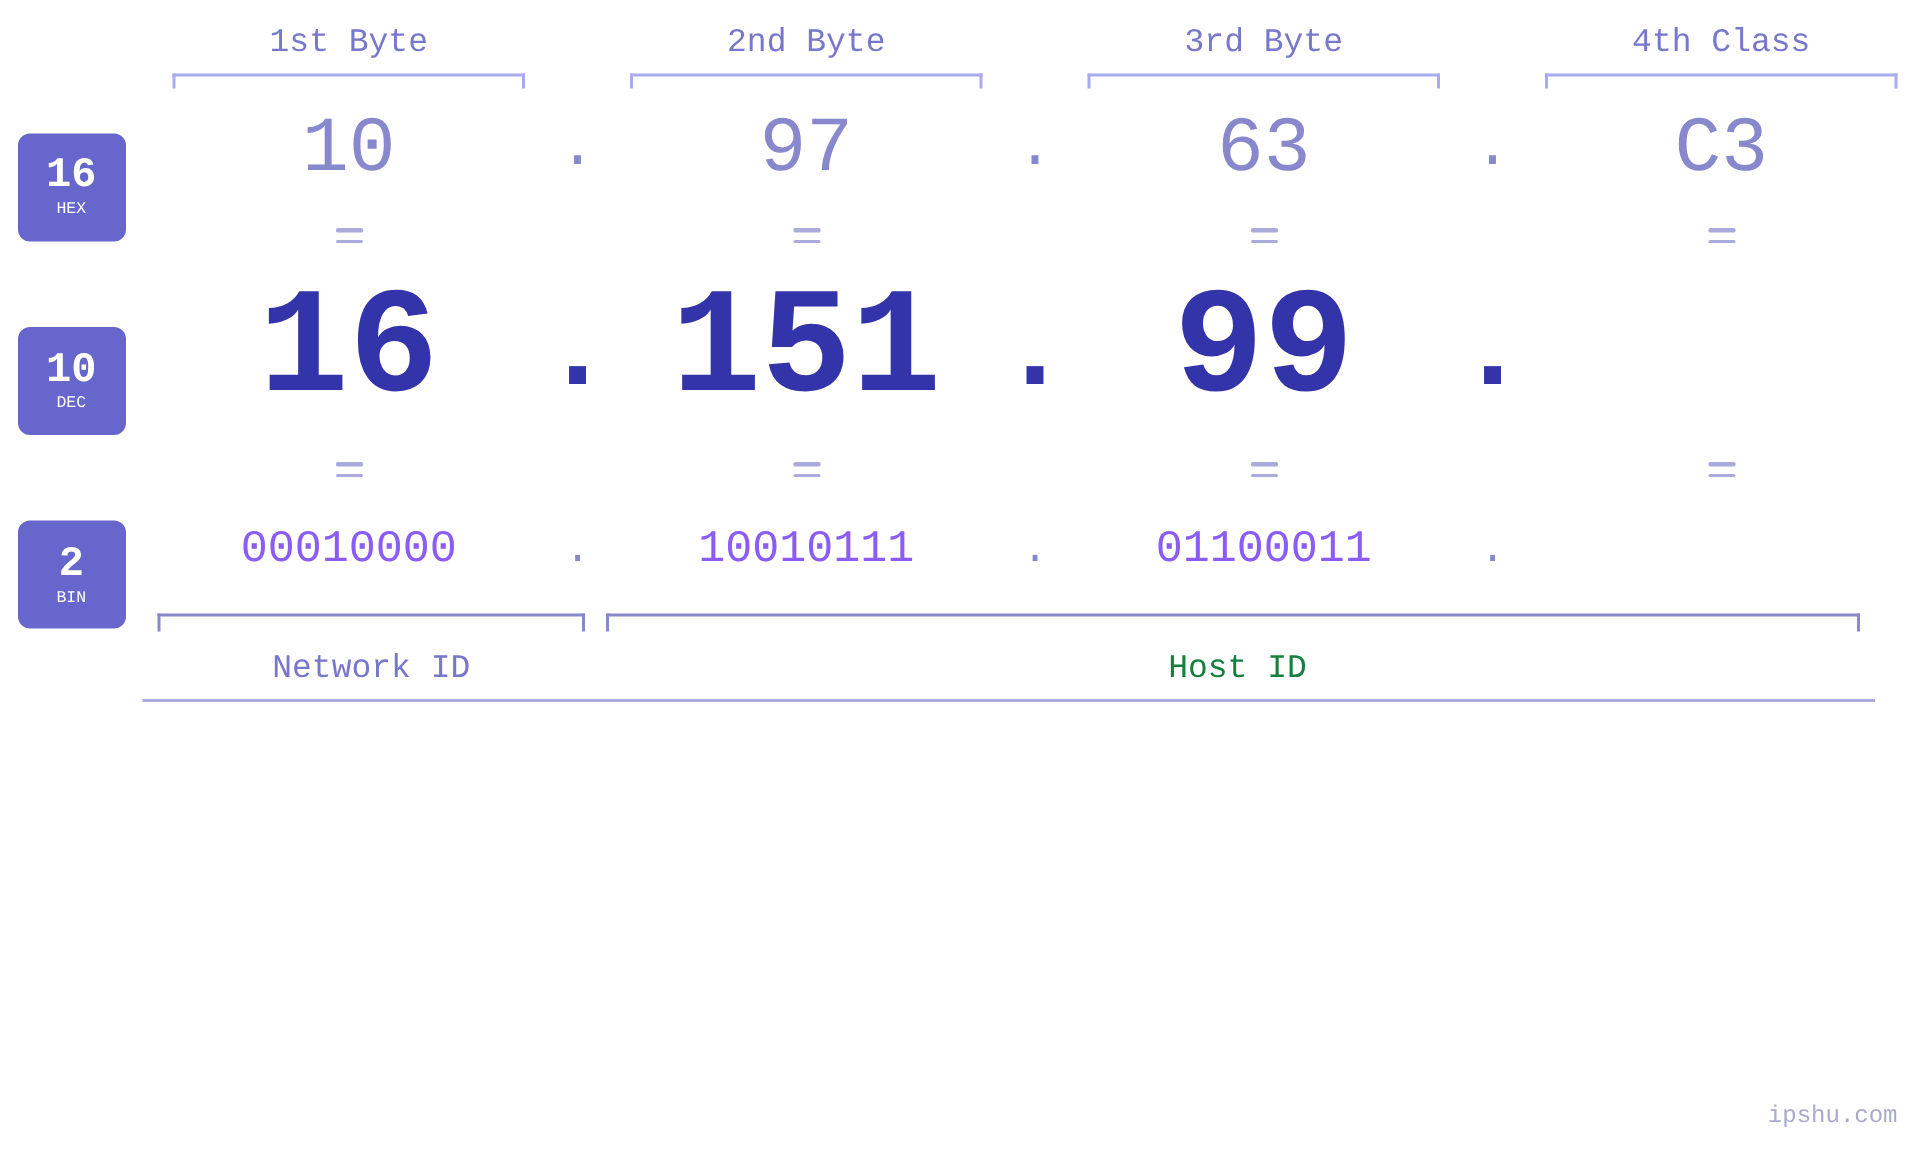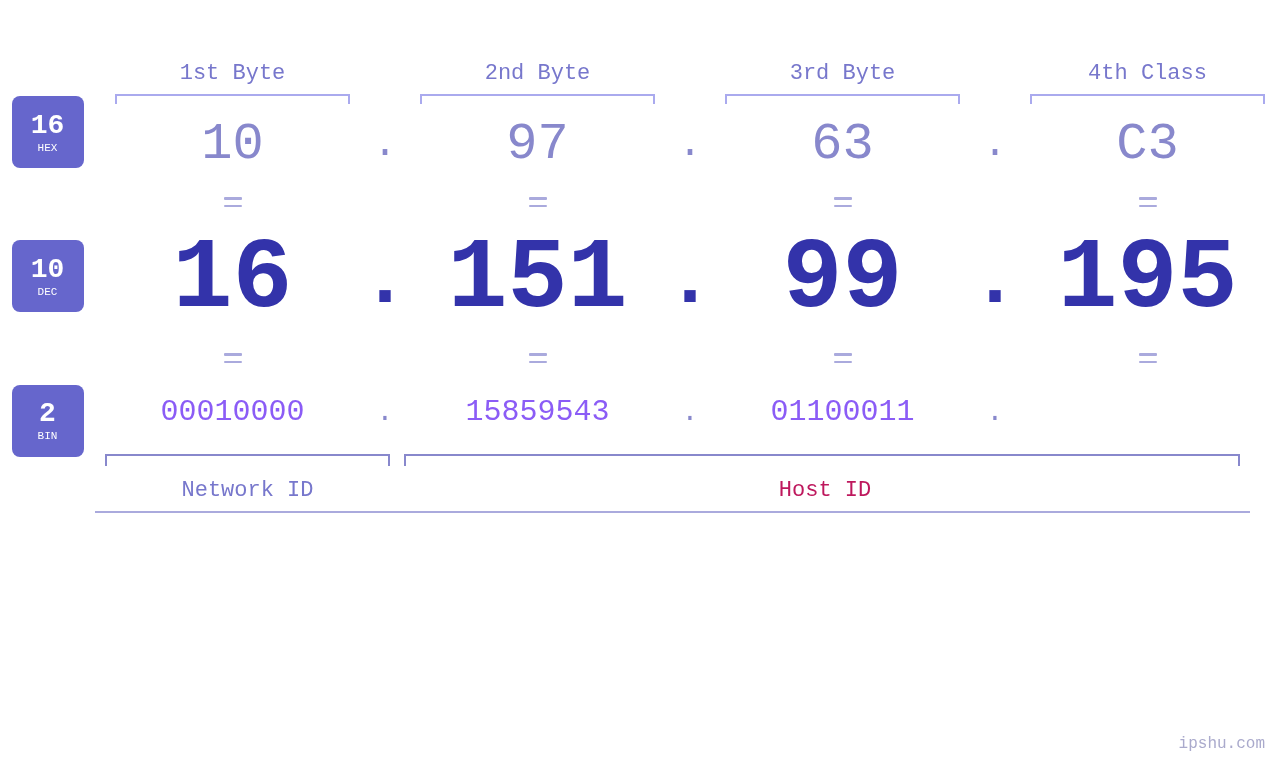--- a/index.html
+++ b/index.html
@@ -21,21 +21,20 @@
       flex-direction: column;
       align-items: center;
     }
 
     .byte-header {
       width: 275px;
       text-align: center;
       color: #7777cc;
       font-size: 22px;
       font-family: 'Courier New', Courier, monospace;
-      margin-top: 45px;
     }
 
     .badge {
       width: 72px;
       height: 72px;
       border-radius: 8px;
       background: #6666cc;
       display: flex;
       flex-direction: column;
       align-items: center;
@@ -305,23 +304,20 @@
         </div>
         <div class="cell-dot">
           <span style="font-size:80px;color:#3333aa;font-family:'Courier New',monospace;font-weight:bold;">.</span>
         </div>
         <div class="cell-275">
           <span class="dec-value">99</span>
         </div>
         <div class="cell-dot">
           <span style="font-size:80px;color:#3333aa;font-family:'Courier New',monospace;font-weight:bold;">.</span>
         </div>
-        <div class="cell-275">
-          <span class="dec-value">195</span>
-        </div>
       </div>
 
       <div class="eq-row">
         <div class="eq-cell">
           <div class="eq-mark">
               <div class="eq-bar"></div>
               <div class="eq-bar"></div>
             </div>
         </div>
         <div class="eq-dot-cell"></div>
@@ -348,21 +344,21 @@
       </div>
 
       <div class="right-row" style="height:72px;">
         <div class="cell-275">
           <span class="bin-value">00010000</span>
         </div>
         <div class="cell-dot">
           <span style="font-size:28px;color:#8888cc;font-family:'Courier New',monospace;">.</span>
         </div>
         <div class="cell-275">
-          <span class="bin-value">15859543</span>
+          <span class="bin-value">10010111</span>
         </div>
         <div class="cell-dot">
           <span style="font-size:28px;color:#8888cc;font-family:'Courier New',monospace;">.</span>
         </div>
         <div class="cell-275">
           <span class="bin-value">01100011</span>
         </div>
         <div class="cell-dot">
           <span style="font-size:28px;color:#8888cc;font-family:'Courier New',monospace;">.</span>
         </div>
@@ -381,21 +377,21 @@
           <div style="position:absolute;top:0;left:4px;width:2px;height:12px;background:#8888cc;"></div>
           <div style="position:absolute;top:0;right:10px;width:2px;height:12px;background:#8888cc;"></div>
         </div>
       </div>
 
       <div style="display:flex;flex-direction:row;align-items:center;margin-top:4px;">
         <div style="width:305px;text-align:center;">
           <span style="color:#7777cc;font-size:22px;font-family:'Courier New',monospace;">Network ID</span>
         </div>
         <div style="width:850px;text-align:center;">
-          <span style="color:#be185d;font-size:22px;font-family:'Courier New',monospace;">Host ID</span>
+          <span style="color:#15803d;font-size:22px;font-family:'Courier New',monospace;">Host ID</span>
         </div>
       </div>
 
       <div style="margin-top:8px;display:flex;flex-direction:row;">
         <div style="width:1155px;height:2px;background:#aaaadd;"></div>
       </div>
 
 
     </div>
   </div>

